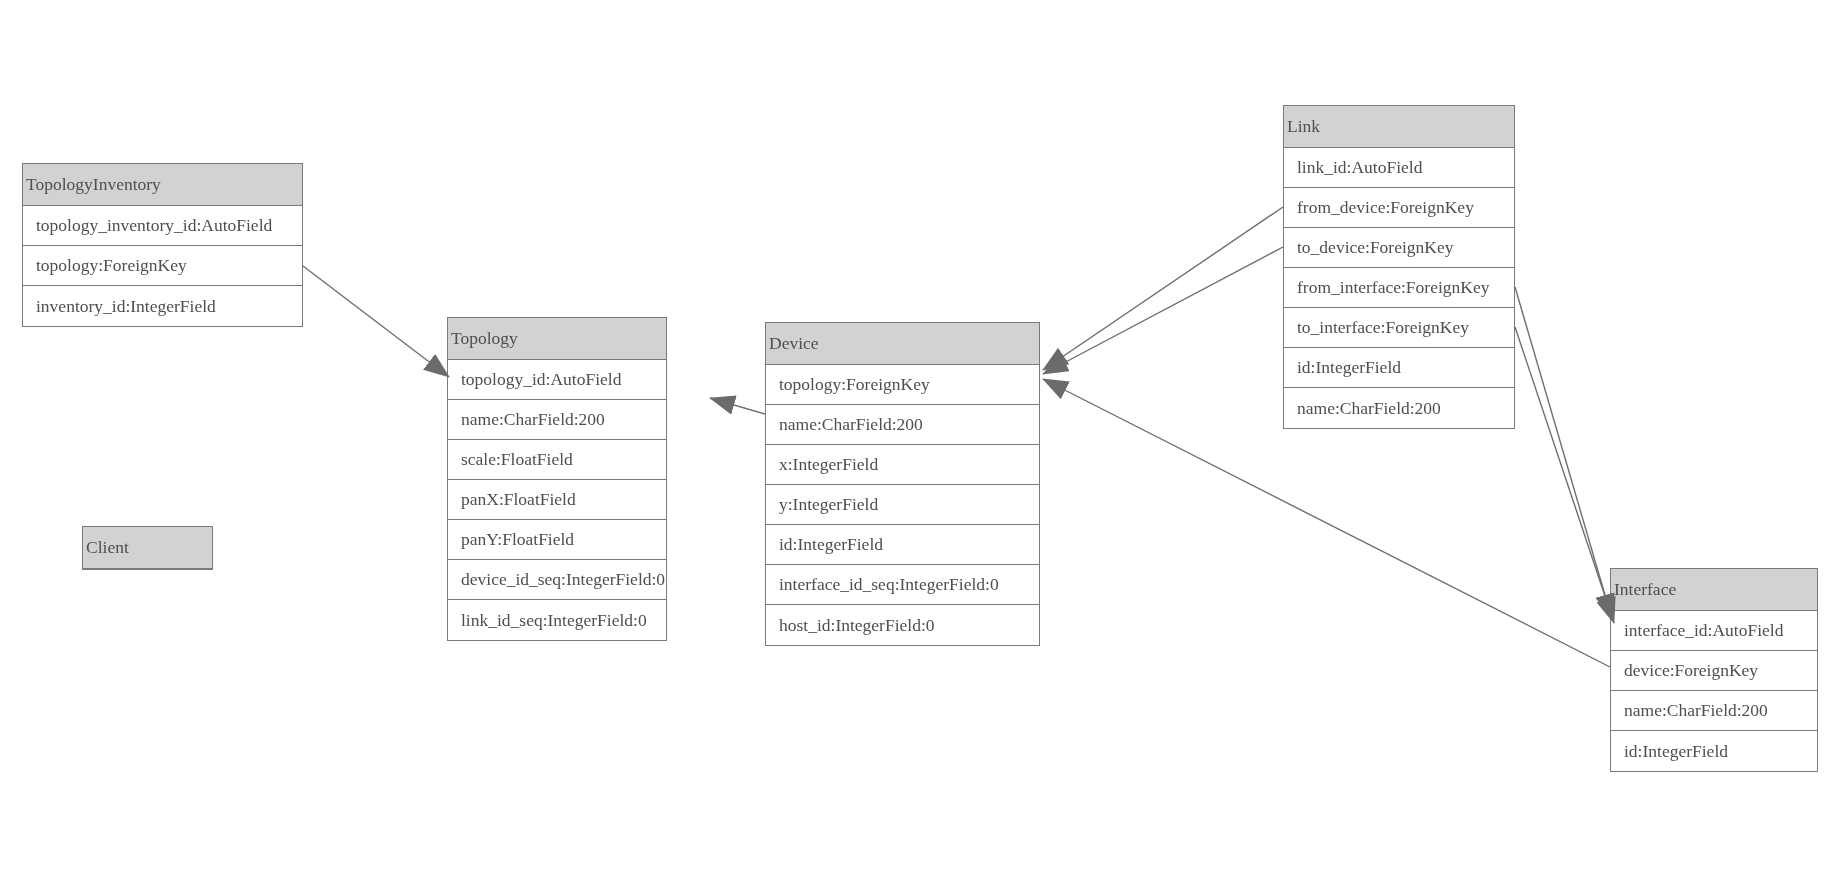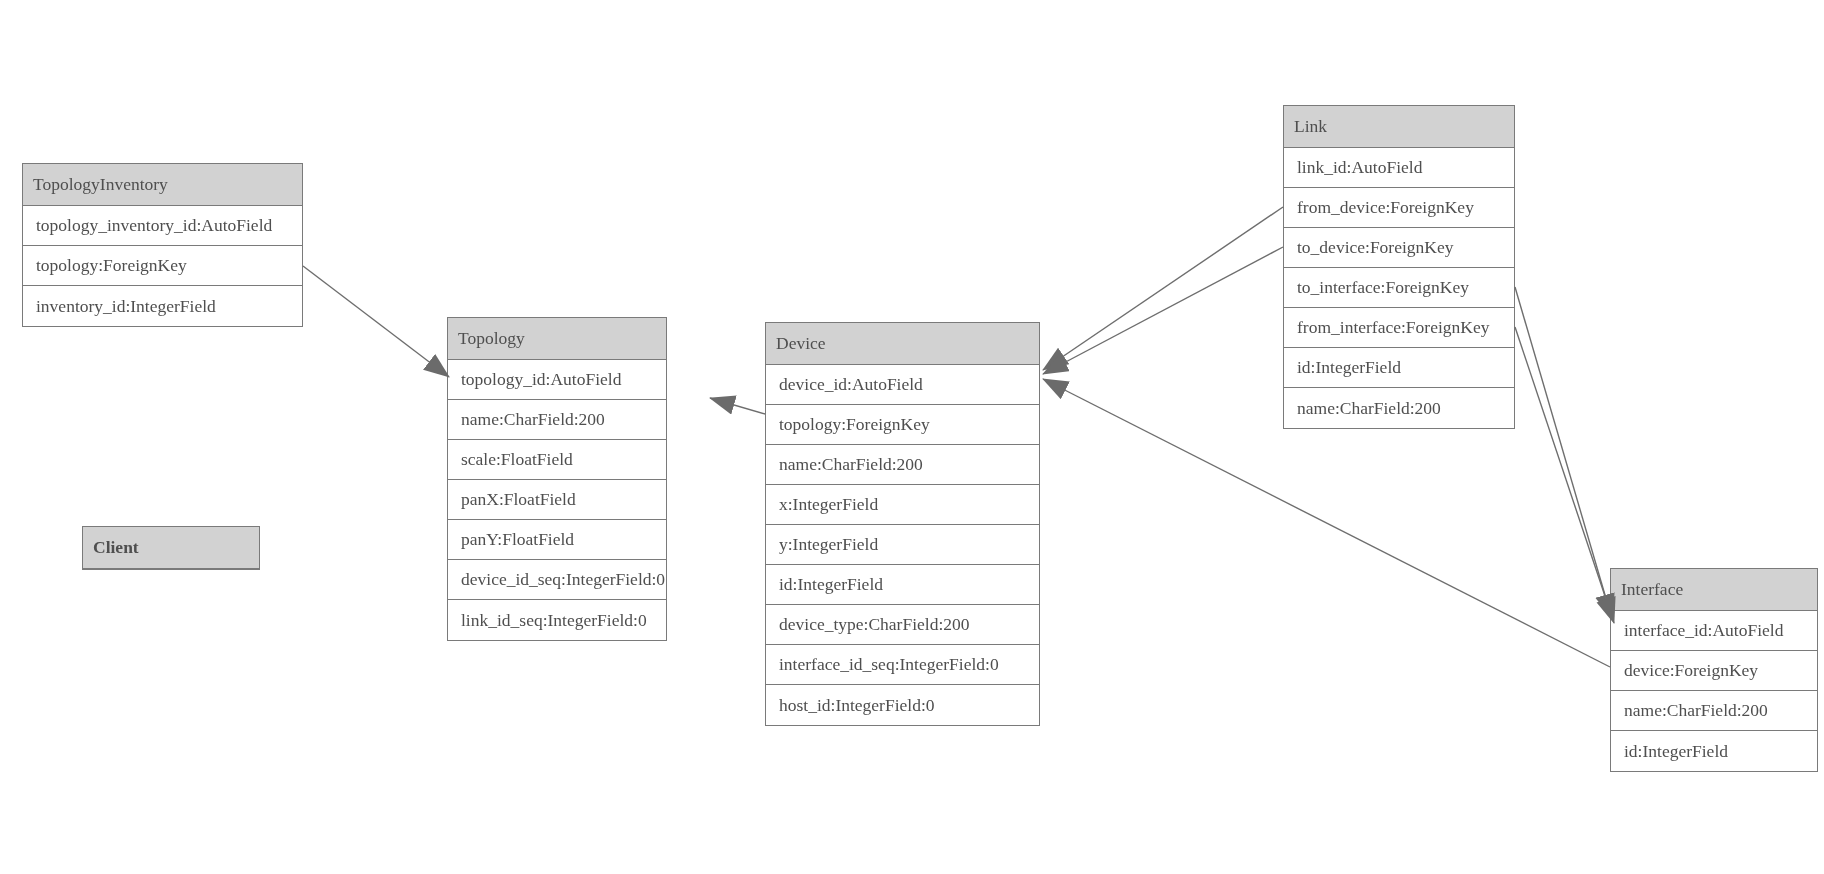--- a/index.html
+++ b/index.html
@@ -27,21 +27,21 @@
     box-sizing: border-box;
     border: 1.5px solid var(--border, #7a7a7a);
     background: #ffffff;
     z-index: 1;
   }
   .entity-header {
     box-sizing: border-box;
     height: 42px;
     display: flex;
     align-items: center;
-    padding-left: 10px;
+    padding-left: 3px;
     background: var(--header-fill, #d2d2d2);
     border-bottom: 1.5px solid var(--border, #7a7a7a);
     font-size: 17.5px;
     color: var(--text, #4f4f4f);
     white-space: nowrap;
   }
   .entity-row {
     box-sizing: border-box;
     height: 40px;
     display: flex;
@@ -87,42 +87,40 @@
       <div class="entity" style="left: 447px; top: 317px; width: 220px;">
         <div class="entity-header">Topology</div>
         <div class="entity-row">topology_id:AutoField</div>
         <div class="entity-row">name:CharField:200</div>
         <div class="entity-row">scale:FloatField</div>
         <div class="entity-row">panX:FloatField</div>
         <div class="entity-row">panY:FloatField</div>
         <div class="entity-row">device_id_seq:IntegerField:0</div>
         <div class="entity-row">link_id_seq:IntegerField:0</div>
       </div>
-      <div class="entity" style="left: 82px; top: 526px; width: 178px; font-weight: bold;">
+      <div class="entity" style="left: 82px; top: 526px; width: 131px;">
         <div class="entity-header">Client</div>
       </div>
       <div class="entity" style="left: 765px; top: 322px; width: 275px;">
         <div class="entity-header">Device</div>
-        <div class="entity-row">device_id:AutoField</div>
         <div class="entity-row">topology:ForeignKey</div>
         <div class="entity-row">name:CharField:200</div>
         <div class="entity-row">x:IntegerField</div>
         <div class="entity-row">y:IntegerField</div>
         <div class="entity-row">id:IntegerField</div>
-        <div class="entity-row">device_type:CharField:200</div>
         <div class="entity-row">interface_id_seq:IntegerField:0</div>
         <div class="entity-row">host_id:IntegerField:0</div>
       </div>
       <div class="entity" style="left: 1283px; top: 105px; width: 232px;">
         <div class="entity-header">Link</div>
         <div class="entity-row">link_id:AutoField</div>
         <div class="entity-row">from_device:ForeignKey</div>
         <div class="entity-row">to_device:ForeignKey</div>
+        <div class="entity-row">from_interface:ForeignKey</div>
         <div class="entity-row">to_interface:ForeignKey</div>
-        <div class="entity-row">from_interface:ForeignKey</div>
         <div class="entity-row">id:IntegerField</div>
         <div class="entity-row">name:CharField:200</div>
       </div>
       <div class="entity" style="left: 1610px; top: 568px; width: 208px; text-align: center;">
         <div class="entity-header">Interface</div>
         <div class="entity-row">interface_id:AutoField</div>
         <div class="entity-row">device:ForeignKey</div>
         <div class="entity-row">name:CharField:200</div>
         <div class="entity-row">id:IntegerField</div>
       </div>

